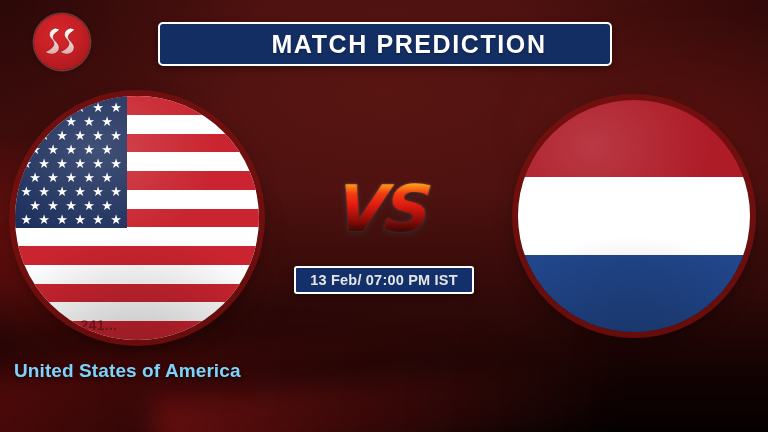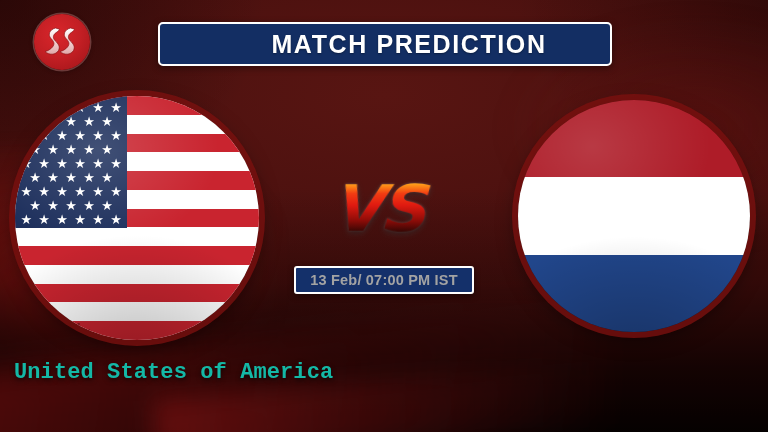--- a/index.html
+++ b/index.html
@@ -148,21 +148,21 @@
     position:absolute; inset:0;
     background:
       radial-gradient(ellipse 80% 65% at 34% 22%, rgba(255,255,255,0.16), rgba(255,255,255,0) 62%),
       radial-gradient(ellipse 120% 100% at 50% 115%, rgba(0,0,0,0.30), rgba(0,0,0,0) 58%);
   }
   .usa-watermark {
     position:absolute;
     left:6px; right:0; bottom:7px;
     text-align:left;
     color:rgba(20,10,10,0.42);
-    font-size:10px;
+    font-size:14px;
     font-weight:bold;
     letter-spacing:0.3px;
     filter:blur(0.4px);
   }
 
   
   .ned-band { position:absolute; left:0; right:0; }
   .ned-red   { top:0;       height:33.34%; background:#ae1c28; }
   .ned-white { top:33.34%;  height:33.33%; background:#ffffff; }
   .ned-blue  { top:66.67%;  height:33.33%; background:#21468b; }
@@ -210,37 +210,36 @@
     position:absolute;
     left:294px; top:266px;
     width:180px; height:28px;
     background:#14306a;
     border:2px solid #ffffff;
     border-radius:3px;
     display:flex; align-items:center; justify-content:center;
     box-shadow:0 2px 6px rgba(0,0,0,0.45);
   }
   .date-text {
-    color:#a3a3a3;
+    color:#e5e5e5;
     font-size:14.5px;
     font-weight:bold;
     letter-spacing:0.2px;
     white-space:nowrap;
   }
 
   
   .team-name {
     position:absolute;
-    color:#14b8a6;
-    font-size:22px;
+    color:#7dd3fc;
+    font-size:19px;
     font-weight:bold;
     letter-spacing:0.1px;
     white-space:nowrap;
     text-shadow:0 2px 5px rgba(0,0,0,0.65);
-    font-family:Liberation Mono, monospace;
   }
   .team-usa { left:14px;  top:360px; }
   .team-ned { left:518px; top:360px; width:232px; text-align:center; }
 </style>
 </head>
 <body>
 
 <div id="stage">
 
   <div class="bg-base"></div>

